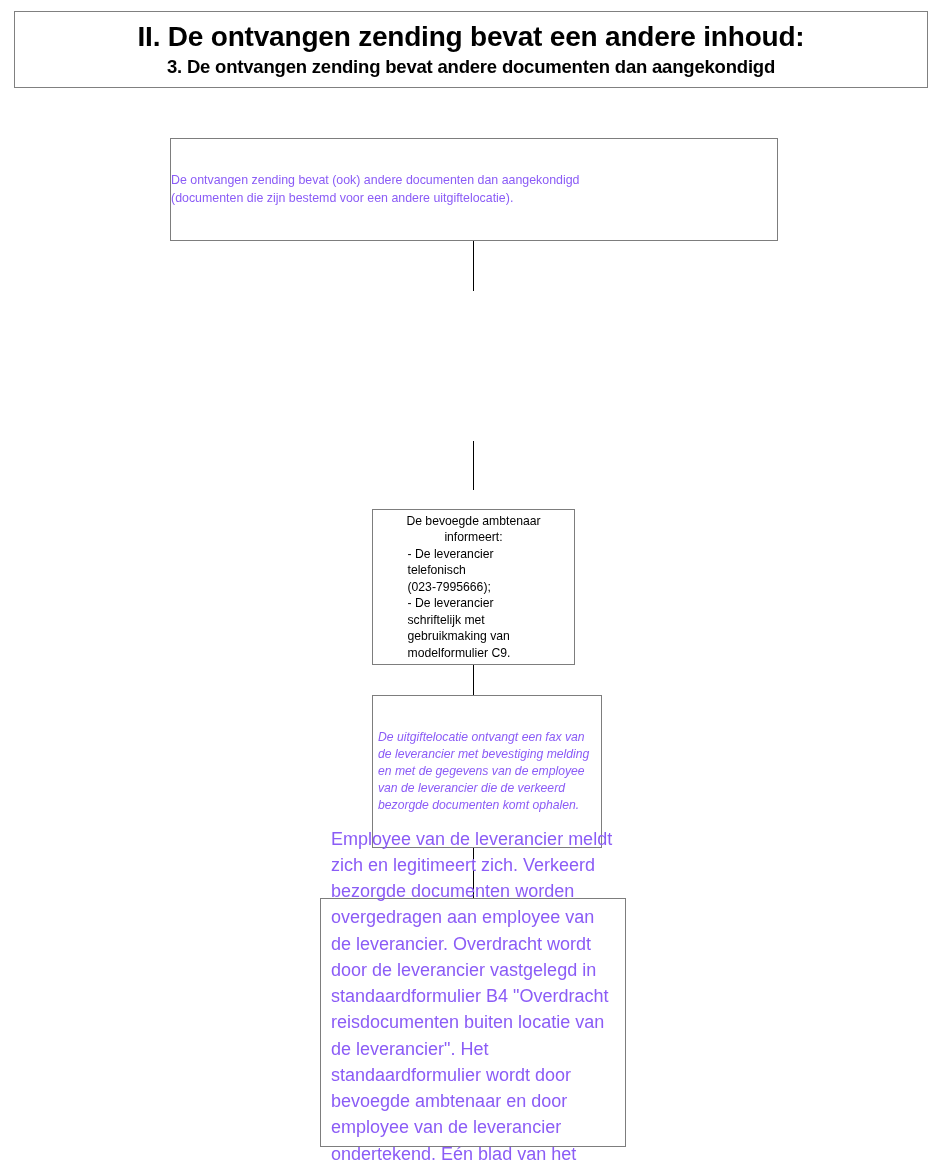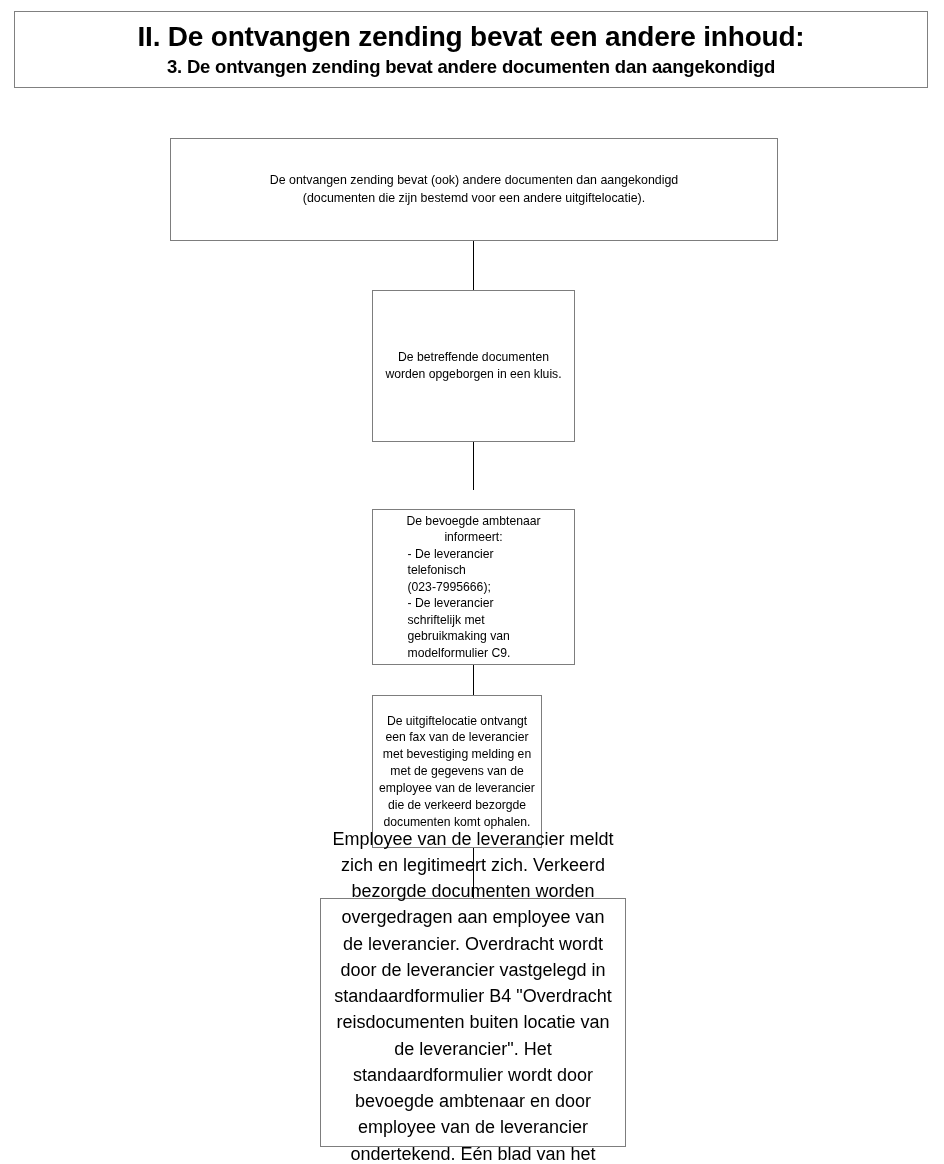--- a/index.html
+++ b/index.html
@@ -55,23 +55,23 @@
     box-sizing: border-box;
     border: 1px solid #7d7d7d;
     background: #ffffff;
     display: flex;
     align-items: center;
     justify-content: center;
     z-index: 2;
   }
   .node-text {
     width: 100%;
-    text-align: center;
+    text-align: left;
     white-space: pre-line;
-    color: #000000;
+    color: #8b5cf6;
   }
 
   
   #node-intro {
     left: 170px;
     top: 138px;
     width: 608px;
     height: 103px;
   }
   #node-intro .node-text {
@@ -114,22 +114,23 @@
     width: 132px;
     margin: 0 auto;
     text-align: left;
     white-space: pre-line;
   }
 
   
   #node-fax {
     left: 372px;
     top: 695px;
-    width: 170px;
+    width: 230px;
     height: 153px;
+    font-style: italic;
   }
   #node-fax .node-text {
     font-size: 12.2px;
     line-height: 1.38;
     padding: 0 5px;
     box-sizing: border-box;
   }
 
   
   #node-overdracht {
@@ -167,23 +168,20 @@
     <div class="header-line2">3. De ontvangen zending bevat andere documenten dan aangekondigd</div>
   </div>
 
   <div class="node" id="node-intro">
     <div class="node-text">De ontvangen zending bevat (ook) andere documenten dan aangekondigd
 (documenten die zijn bestemd voor een andere uitgiftelocatie).</div>
   </div>
 
   <div class="connector" id="conn-1"></div>
 
-  <div class="node" id="node-kluis">
-    <div class="node-text">De betreffende documenten worden opgeborgen in een kluis.</div>
-  </div>
 
   <div class="connector" id="conn-2"></div>
 
   <div class="node" id="node-informeren">
     <div class="node-inner">
       <div class="lead">De bevoegde ambtenaar
 informeert:</div>
       <div class="bullets">- De leverancier
   telefonisch
   (023-7995666);

